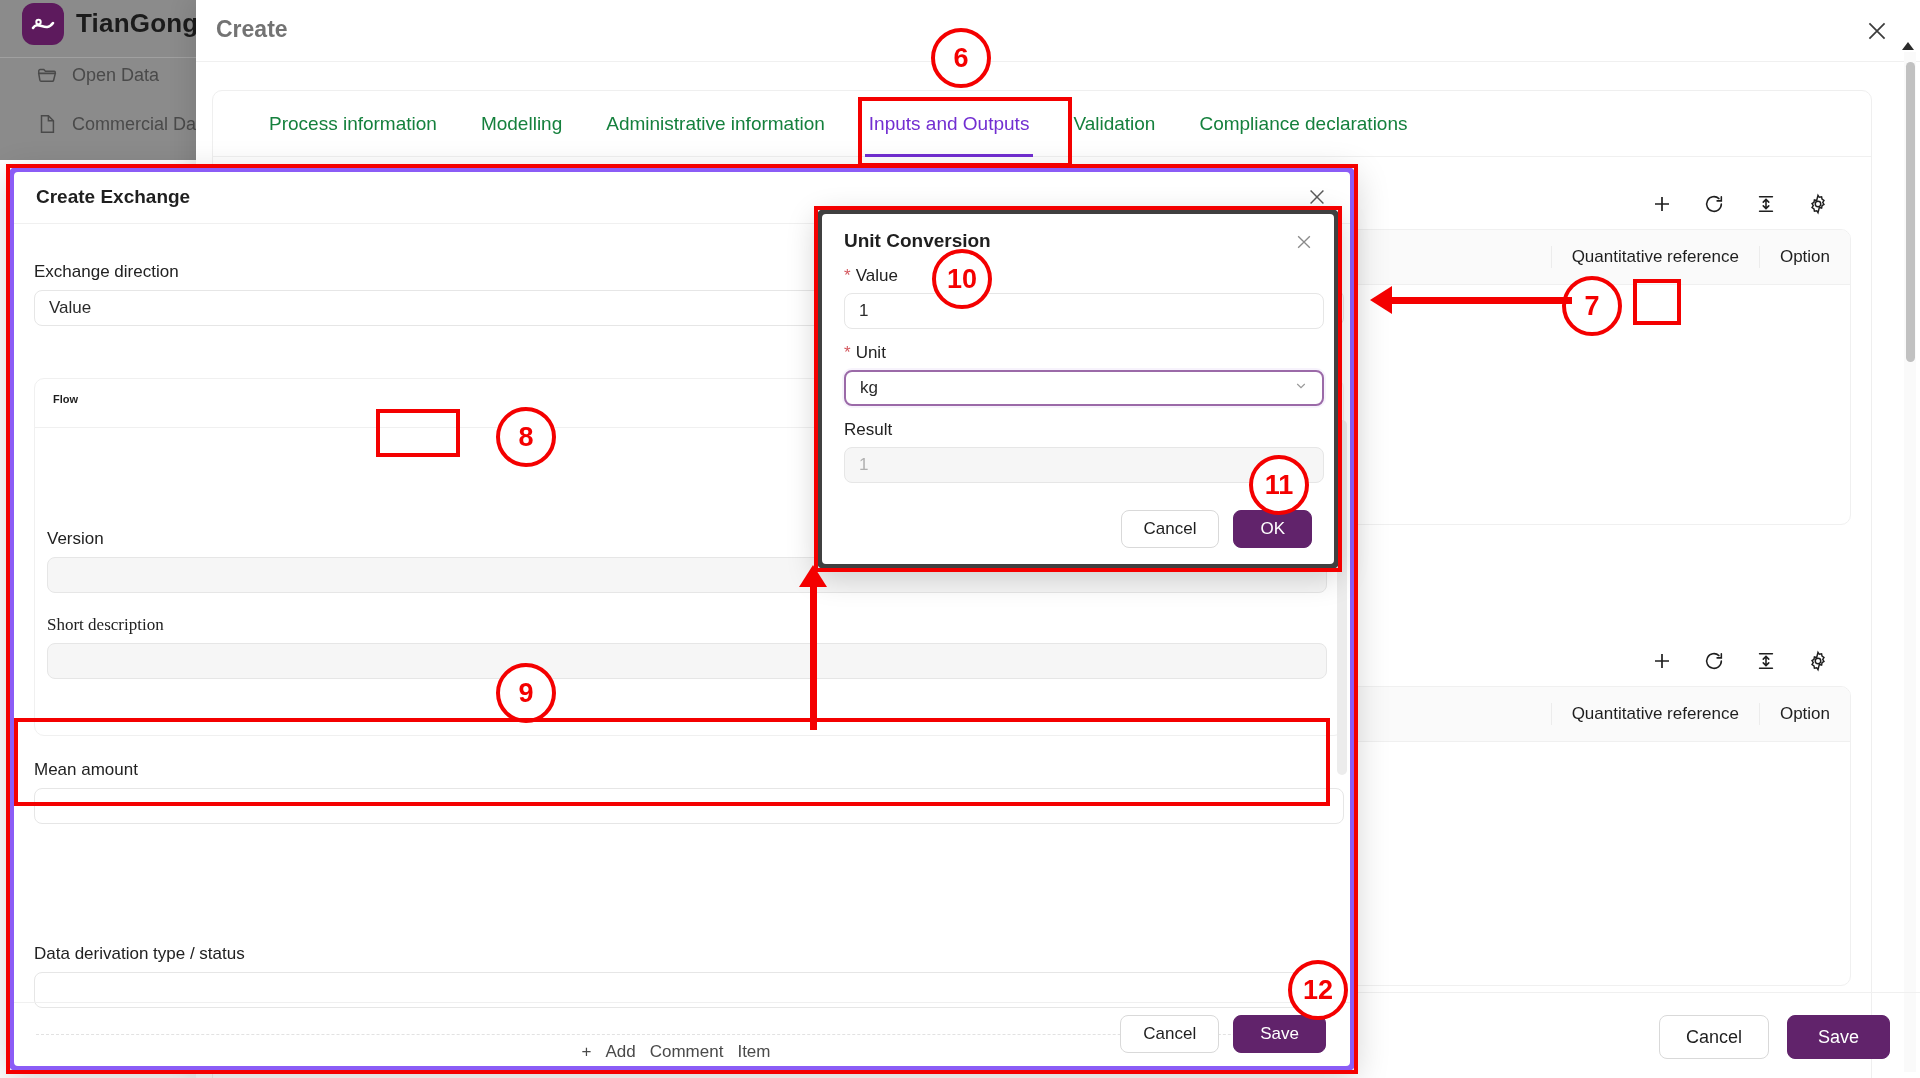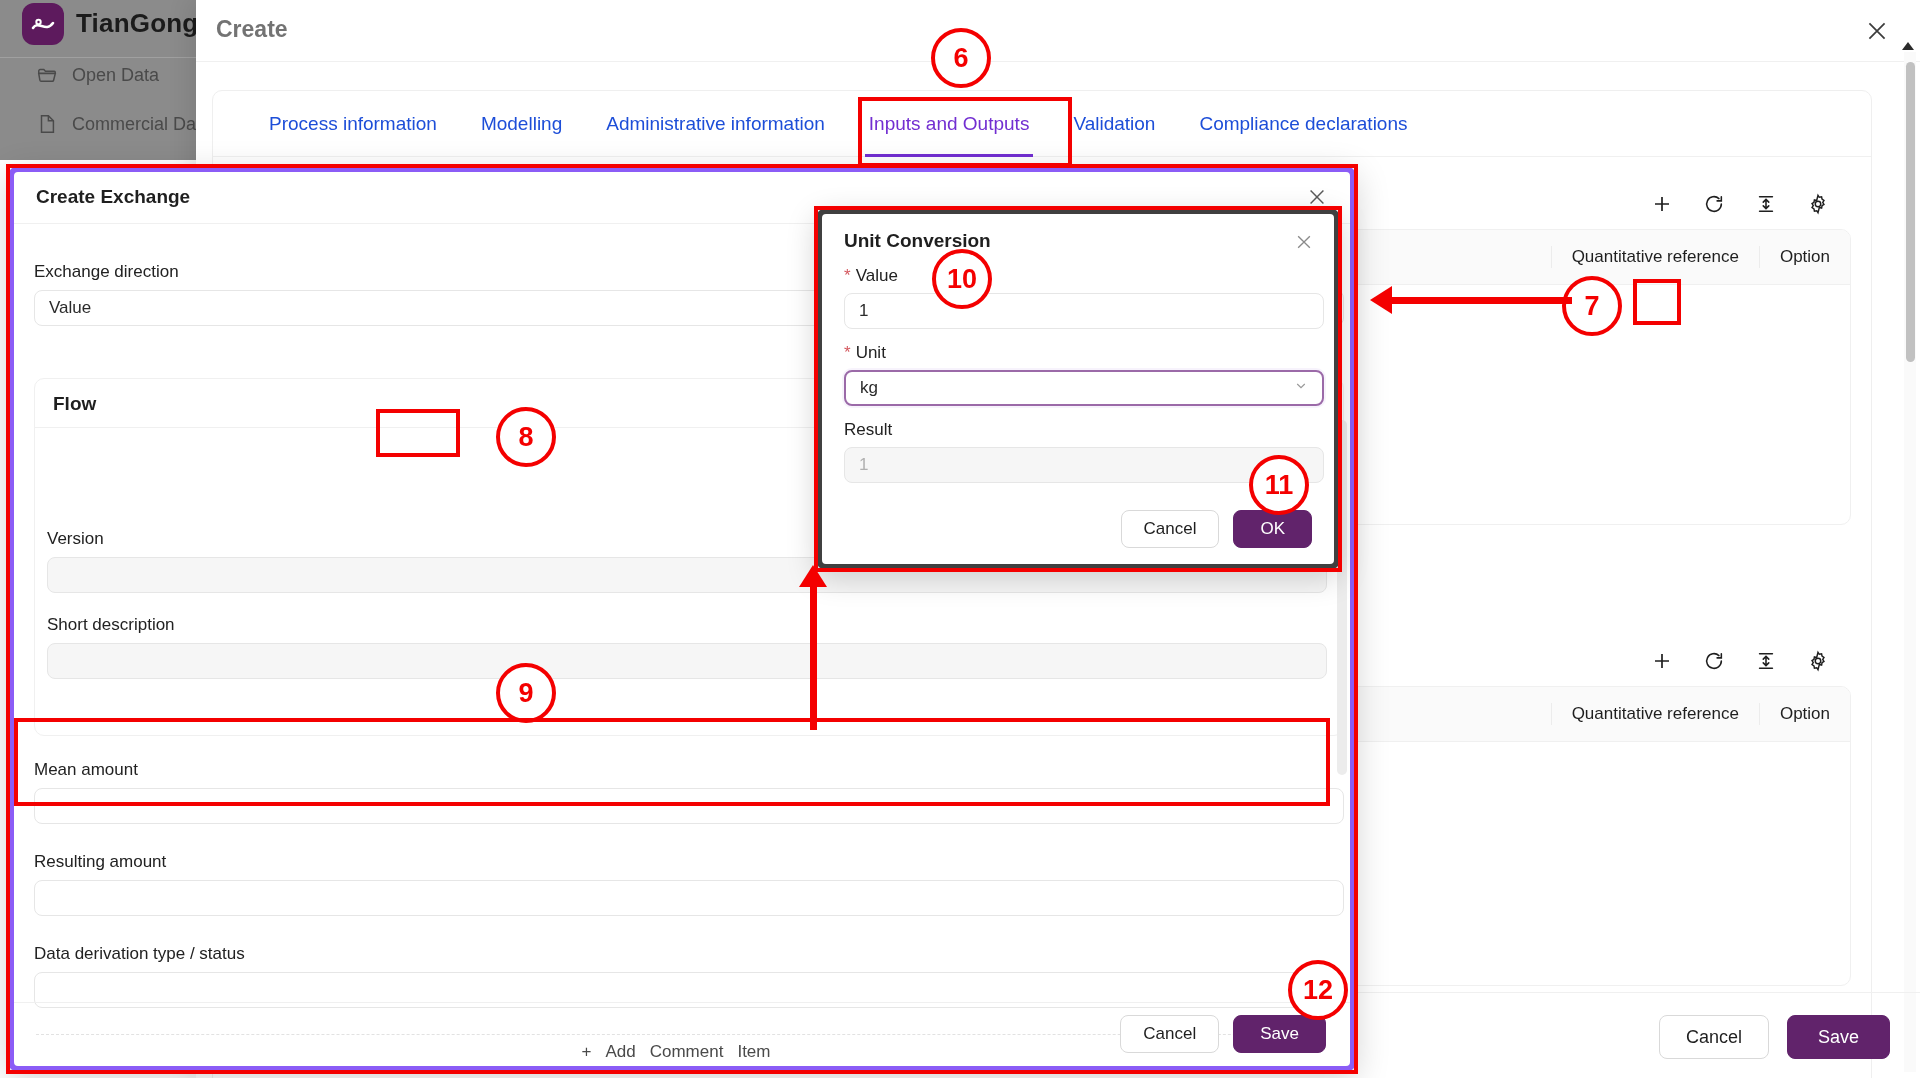--- a/index.html
+++ b/index.html
@@ -61,21 +61,21 @@
   #content-card{
     position:absolute;left:16px;top:90px;width:1660px;height:1030px;
     border:1px solid #efefef;border-radius:10px;background:#fff;box-sizing:border-box;
   }
   #tabbar{
     position:absolute;left:0;top:0;height:66px;width:100%;
     border-bottom:1px solid #f0f0f0;box-sizing:border-box;
     display:flex;align-items:center;gap:0;padding-left:34px;
   }
   .tab{
-    font-size:19px;color:#1d4ed8;padding:0 22px;height:66px;line-height:66px;
+    font-size:19px;color:#15803d;padding:0 22px;height:66px;line-height:66px;
     white-space:nowrap;cursor:pointer;position:relative;
   }
   .tab.active{color:#722ed1;}
   .tab.active:after{
     content:"";position:absolute;left:18px;right:18px;bottom:0;height:3px;background:#722ed1;
   }
 
   
   .table-block{position:absolute;left:18px;width:1620px;}
   #block-inputs{top:88px;}
@@ -145,21 +145,21 @@
   }
   .fld-input.plain{background:#fff;}
   .fld-input.ghost{background:#f6f6f6;color:#9a9a9a;}
   .fld-input.sel{position:relative;}
   .caret{position:absolute;right:14px;top:50%;transform:translateY(-50%);color:#9a9a9a;}
 
   #sec-flow{
     position:absolute;left:20px;top:154px;width:1310px;height:358px;
     border:1px solid #f0f0f0;border-radius:10px;box-sizing:border-box;
   }
-  #sec-flow-title{position:absolute;left:18px;top:14px;font-size:19px;font-weight:700;color:#1f1f1f;}
+  #sec-flow-title{position:absolute;left:18px;top:14px;font-size:11px;font-weight:700;color:#1f1f1f;}
   #sec-flow-hr{position:absolute;left:0;top:48px;width:100%;height:1px;background:#f0f0f0;}
 
   #ce-footer{
     position:absolute;left:0;bottom:0;width:100%;height:64px;border-top:1px solid #f0f0f0;box-sizing:border-box;
   }
   #ce-footer-actions{position:absolute;right:24px;top:12px;display:flex;gap:14px;align-items:center;}
   .btn-sm-default{background:#fff;border:1px solid #d9d9d9;color:#1f1f1f;height:38px;padding:0 22px;font-size:17px;}
   .btn-sm-primary{background:#61236b;border:1px solid #61236b;color:#fff;height:38px;padding:0 26px;font-size:17px;}
 
   #ce-scroll{position:absolute;right:3px;top:248px;width:10px;height:355px;background:#ececec;border-radius:5px;}
@@ -366,35 +366,31 @@
     <div id="sec-flow">
       <div id="sec-flow-title">Flow</div>
       <div id="sec-flow-hr"></div>
 
 
       <div class="fld" style="left:12px;top:150px;width:1280px;">
         <label class="fld-label">Version</label>
         <div class="fld-input ghost"></div>
       </div>
 
-      <div class="fld" style="left:12px;top:236px;width:1280px;">
+      <div class="fld" style="left:12px;top:236px;width:1280px;font-family:Liberation Serif, serif;">
         <label class="fld-label">Short description</label>
         <div class="fld-input ghost"></div>
       </div>
     </div>
 
     <div class="fld" style="left:20px;top:536px;width:1310px;">
       <label class="fld-label">Mean amount</label>
       <div class="fld-input plain"></div>
     </div>
 
-    <div class="fld" style="left:20px;top:628px;width:1310px;">
-      <label class="fld-label">Resulting amount</label>
-      <div class="fld-input plain"></div>
-    </div>
 
     <div class="fld" style="left:20px;top:720px;width:1310px;">
       <label class="fld-label">Data derivation type / status</label>
       <div class="fld-input plain sel">
         <span></span>
         <span class="caret">
           <svg width="14" height="14" viewBox="0 0 24 24" stroke="currentColor" stroke-width="2" fill="none" stroke-linecap="round">
               <path d="M6 9l6 6 6-6"></path>
             </svg>
         </span>

